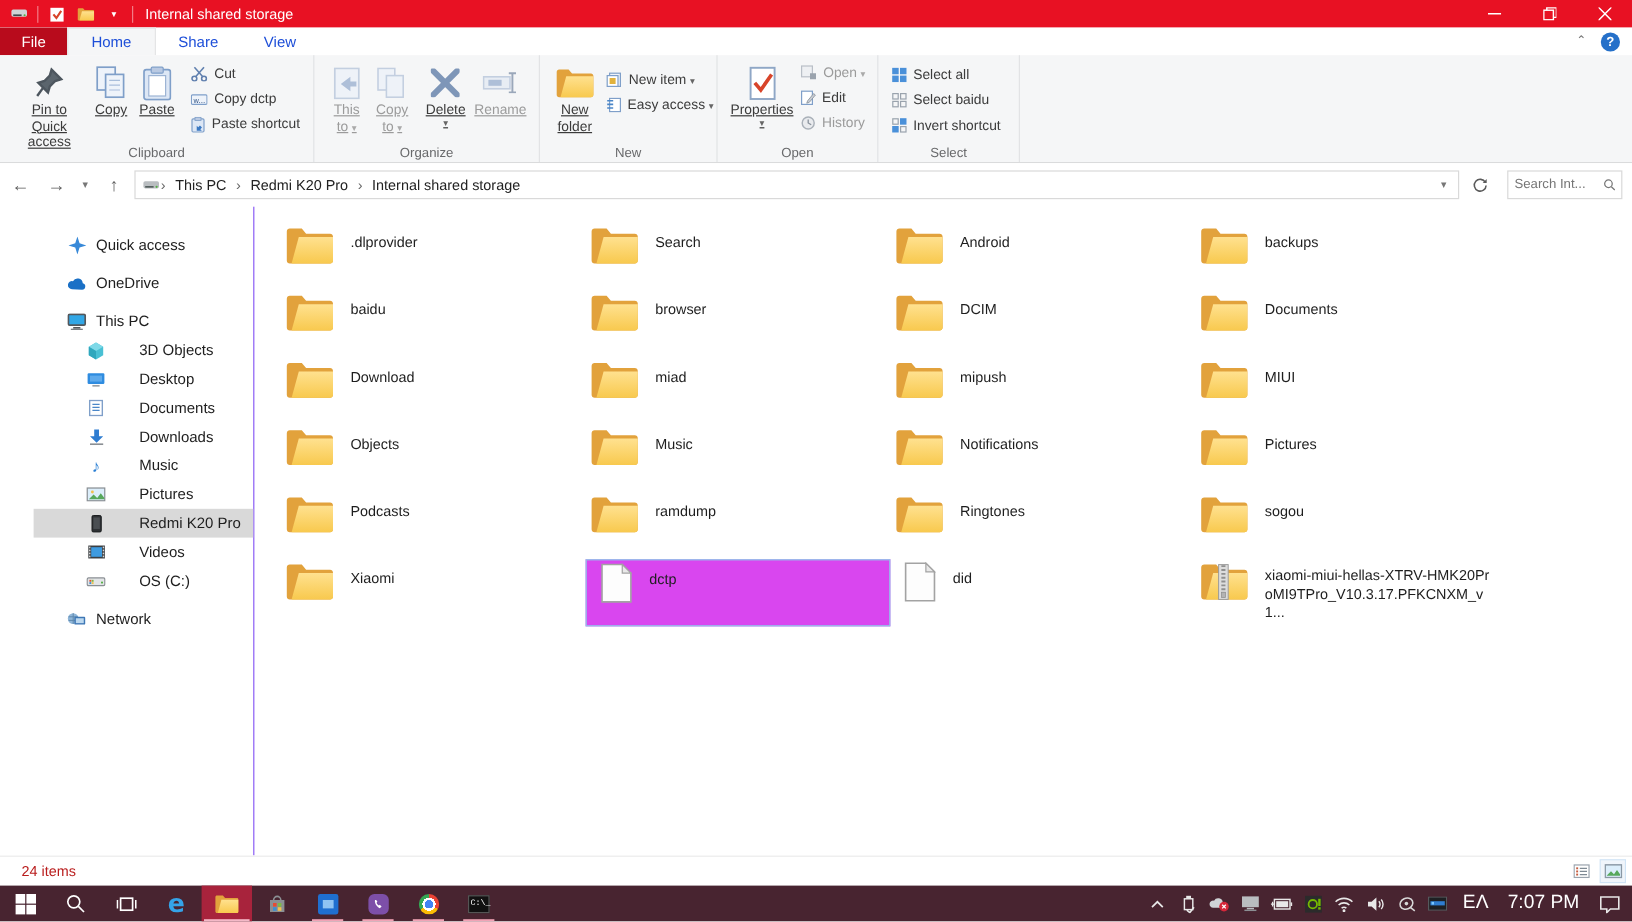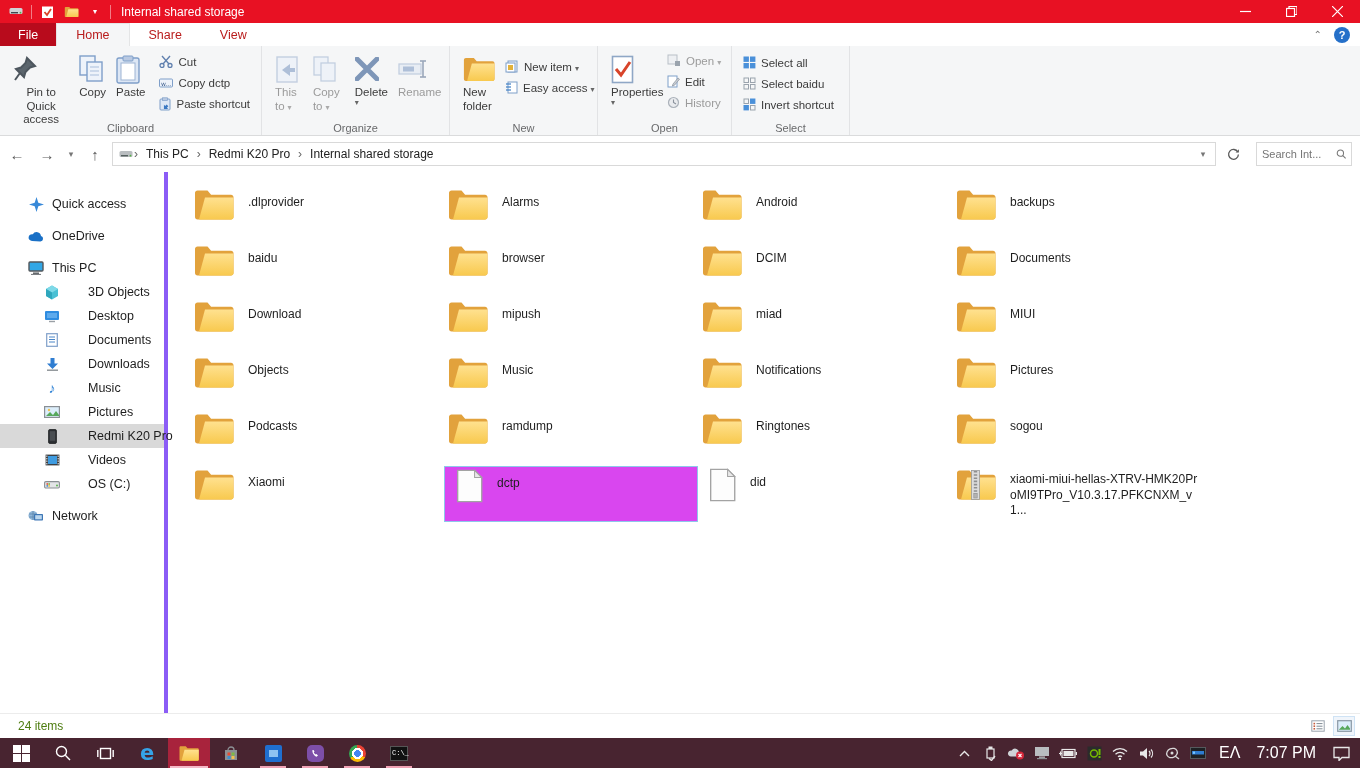--- a/index.html
+++ b/index.html
@@ -12,33 +12,33 @@
   .tb-left { display:flex; align-items:center; gap:6px; padding-left:7px; }
   .tb-sep { width:1px; height:14px; background:rgba(255,255,255,.45); }
   .tb-title { font-size:12px; margin-left:4px; white-space:nowrap; }
   .qat-btn { display:flex; align-items:center; justify-content:center; width:18px; height:18px; }
   .caption { margin-left:auto; display:flex; height:23px; }
   .cap-btn { width:46px; height:23px; display:flex; align-items:center; justify-content:center; }
 
   
   .tabstrip { height:23px; background:#fff; display:flex; align-items:stretch; font-size:12.5px; flex:0 0 auto; }
   .tab-file { background:#b80b1c; color:#fff; padding:0 18px; display:flex; align-items:center; }
-  .tab { padding:0 19px; display:flex; align-items:center; color:#b91c1c; }
+  .tab { padding:0 19px; display:flex; align-items:center; color:#1d4ed8; }
   .tab.active { background:#f5f6f7; border:1px solid #e4e5e6; border-bottom:none; }
   .tabstrip-right { margin-left:auto; display:flex; align-items:center; gap:12px; padding-right:10px; }
   .chev-up { color:#777; font-size:10px; }
   .help-circle { width:16px; height:16px; border-radius:50%; background:#2570c9; color:#fff; font-size:11px;
     display:flex; align-items:center; justify-content:center; font-weight:bold; }
 
   
   .ribbon { height:90px; background:#f5f6f7; border-bottom:1px solid #dadbdc; display:flex; flex:0 0 auto; }
   .rgroup { position:relative; border-right:1px solid #e2e3e5; padding:2px 8px 16px; display:flex; align-items:flex-start; }
   .glabel { position:absolute; bottom:1px; left:0; right:0; text-align:center; font-size:11px; color:#68696b; }
-  .rbtn { display:flex; flex-direction:column; align-items:flex-start; padding:4px 5px 0; font-size:11.5px; line-height:1.18;
-    color:#3b3b3b; text-align:center; }
+  .rbtn { display:flex; flex-direction:column; align-items:center; padding:4px 5px 0; font-size:11.5px; line-height:1.18;
+    color:#3b3b3b; text-align:center;text-decoration:underline; }
   .rbtn .ric { height:34px; display:flex; align-items:center; justify-content:center; }
   .rbtn.dis { color:#9b9b9b; }
   .rcol { display:flex; flex-direction:column; justify-content:flex-start; padding-top:3px; }
   .rsm { display:flex; align-items:center; gap:5px; height:21px; font-size:11.5px; color:#3b3b3b; padding:0 3px; white-space:nowrap; }
   .rsm.dis { color:#9b9b9b; }
   .caret::after { content:"▾"; font-size:8px; color:#666; margin-left:3px; }
   .dis .caret::after { color:#aaa; }
   .caret-below { font-size:8px; color:#666; line-height:6px; }
 
   
@@ -51,39 +51,39 @@
   .crumb-sep { color:#666; font-size:12px; padding:0 1px; }
   .addr-right { margin-left:auto; display:flex; align-items:center; }
   .addr-dd { width:20px; text-align:center; color:#777; font-size:9px; }
   .refresh-btn { width:26px; height:24px; display:flex; align-items:center; justify-content:center; }
   .searchbox { width:96px; height:24px; border:1px solid #d9d9d9; display:flex; align-items:center; margin-left:6px; padding:0 5px; }
   .searchbox input { border:none; outline:none; width:100%; font-size:11px; color:#b91c1c;
     font-family:"Liberation Sans","DejaVu Sans",sans-serif; }
 
   
   .body { flex:1; display:flex; overflow:hidden; }
-  .sidebar { width:168px; border-right:4px solid #8b5cf6; padding-top:20px; flex:0 0 auto; font-size:12.5px; color:#1e1e1e; }
+  .sidebar { width:184px; border-right:1px solid #8b5cf6; padding-top:20px; flex:0 0 auto; font-size:12.5px; color:#1e1e1e;margin-left:28px; }
   .snav { display:flex; align-items:center; height:24px; gap:8px; padding-left:28px; white-space:nowrap; }
   .snav.child { padding-left:44px;gap:28px; }
   .snav.sel { background:#d9d9d9; }
   .snav .si { width:16px; height:16px; display:flex; align-items:center; justify-content:center; flex:0 0 16px; }
   .sgap { height:8px; }
 
   .files { flex:1; padding:14px 0 0 22px; }
   .grid { display:grid; grid-template-columns:repeat(4,254px); grid-auto-rows:56px; }
   .tile { display:flex; align-items:flex-start; padding:2px 4px; }
   .tile .fico { width:40px; height:34px; flex:0 0 40px; }
   .tile .fico-file { width:27px; height:34px; flex:0 0 27px; margin-left:7px; }
   .fname { font-size:12px; color:#1e1e1e; margin-left:14px; margin-top:7px; }
   .fname.wrap { width:188px; word-break:break-all; line-height:1.3; margin-top:4px; }
   .tile.selected { border:1px solid #8ec7ea; background:#d946ef; }
 
   
   .statusbar { height:25px; border-top:1px solid #ececec; display:flex; align-items:center; font-size:12px;
-    color:#4d7c0f; padding:0 6px 0 18px; flex:0 0 auto; }
+    color:#b91c1c; padding:0 6px 0 18px; flex:0 0 auto; }
   .view-toggles { margin-left:auto; display:flex; gap:6px; }
   .vtog { width:20px; height:18px; display:flex; align-items:center; justify-content:center; }
   .vtog.on { background:#f0f5fb; outline:1px solid #cfe3f5; }
 
   
   .taskbar { height:30px; background:#482430; display:flex; align-items:stretch; color:#fff; flex:0 0 auto; }
   .tb-btn { width:42px; display:flex; align-items:center; justify-content:center; position:relative; }
   .tb-btn.active { background:#a8233c; }
   .tb-btn.running::after { content:""; position:absolute; bottom:0; left:8px; right:8px; height:2px; background:#f0a3b5; }
   .tb-btn.active::after { content:""; position:absolute; bottom:0; left:2px; right:2px; height:2px; background:#f4b9c7; }
@@ -599,21 +599,21 @@
         <div class="tile">
             <svg class="fico">
               <use href="#i-folder"></use>
             </svg>
             <span class="fname">.dlprovider</span>
           </div>
         <div class="tile">
             <svg class="fico">
               <use href="#i-folder"></use>
             </svg>
-            <span class="fname">Alarms</span>
+            <span class="fname">Search</span>
           </div>
         <div class="tile">
             <svg class="fico">
               <use href="#i-folder"></use>
             </svg>
             <span class="fname">Android</span>
           </div>
         <div class="tile">
             <svg class="fico">
               <use href="#i-folder"></use>
@@ -647,27 +647,27 @@
         <div class="tile">
             <svg class="fico">
               <use href="#i-folder"></use>
             </svg>
             <span class="fname">Download</span>
           </div>
         <div class="tile">
             <svg class="fico">
               <use href="#i-folder"></use>
             </svg>
+            <span class="fname">miad</span>
+          </div>
+        <div class="tile">
+            <svg class="fico">
+              <use href="#i-folder"></use>
+            </svg>
             <span class="fname">mipush</span>
-          </div>
-        <div class="tile">
-            <svg class="fico">
-              <use href="#i-folder"></use>
-            </svg>
-            <span class="fname">miad</span>
           </div>
         <div class="tile">
             <svg class="fico">
               <use href="#i-folder"></use>
             </svg>
             <span class="fname">MIUI</span>
           </div>
         <div class="tile">
             <svg class="fico">
               <use href="#i-folder"></use>

